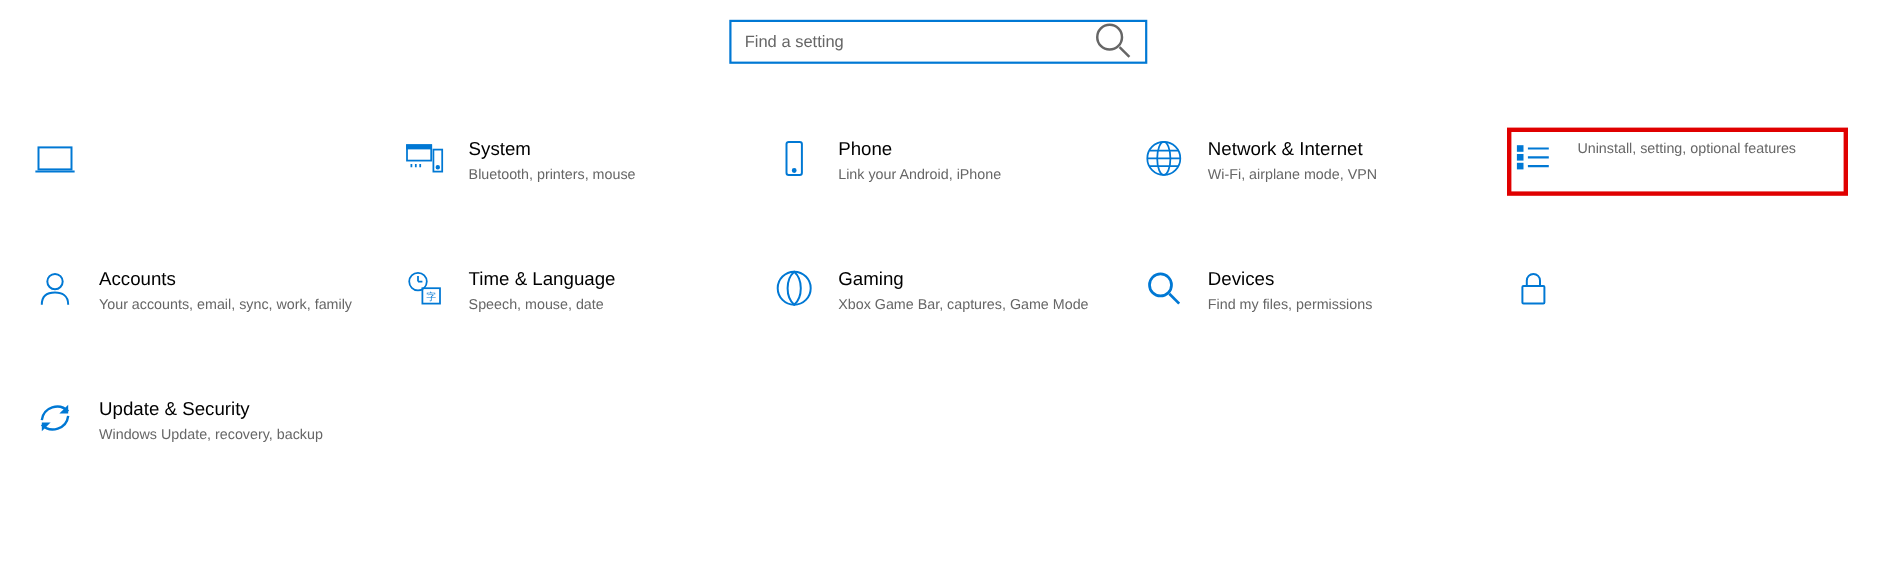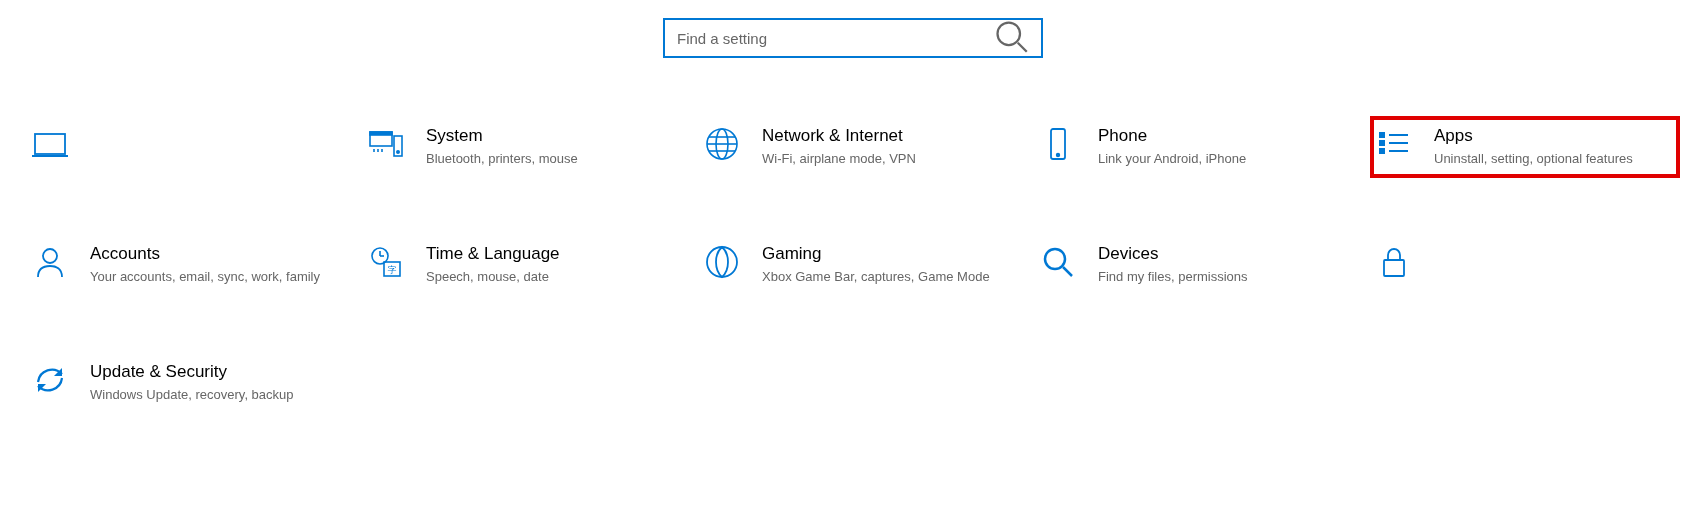--- a/index.html
+++ b/index.html
@@ -119,58 +119,57 @@
           <line x1="14" y1="23" x2="14" y2="26"></line>
         </svg>
       </div>
       <div class="tile-text">
         <div class="tile-title">System</div>
         <div class="tile-desc">Bluetooth, printers, mouse</div>
       </div>
     </div>
     <div class="tile">
       <div class="tile-icon">
+        <svg viewBox="0 0 36 36" fill="none" stroke="#0078d4" stroke-width="1.8">
+          <rect x="11" y="3" width="14" height="30" rx="2"></rect>
+          <circle cx="18" cy="29" r="1.3" fill="#0078d4"></circle>
+        </svg>
+      </div>
+      <div class="tile-text">
+        <div class="tile-title">Phone</div>
+        <div class="tile-desc">Link your Android, iPhone</div>
+      </div>
+    </div>
+    <div class="tile">
+      <div class="tile-icon">
         <svg viewBox="0 0 36 36" fill="none" stroke="#0078d4" stroke-width="1.6">
           <circle cx="18" cy="18" r="15"></circle>
           <ellipse cx="18" cy="18" rx="6" ry="15"></ellipse>
           <line x1="3" y1="18" x2="33" y2="18"></line>
           <line x1="5" y1="11" x2="31" y2="11"></line>
           <line x1="5" y1="25" x2="31" y2="25"></line>
         </svg>
       </div>
       <div class="tile-text">
         <div class="tile-title">Network &amp; Internet</div>
         <div class="tile-desc">Wi-Fi, airplane mode, VPN</div>
-      </div>
-    </div>
-    <div class="tile">
-      <div class="tile-icon">
-        <svg viewBox="0 0 36 36" fill="none" stroke="#0078d4" stroke-width="1.8">
-          <rect x="11" y="3" width="14" height="30" rx="2"></rect>
-          <circle cx="18" cy="29" r="1.3" fill="#0078d4"></circle>
-        </svg>
-      </div>
-      <div class="tile-text">
-        <div class="tile-title">Phone</div>
-        <div class="tile-desc">Link your Android, iPhone</div>
       </div>
     </div>
     <div class="tile highlight">
       <div class="tile-icon">
         <svg viewBox="0 0 36 36" fill="none" stroke="#0078d4" stroke-width="2">
           <rect x="4" y="7" width="4" height="4" fill="#0078d4"></rect>
           <rect x="4" y="15" width="4" height="4" fill="#0078d4"></rect>
           <rect x="4" y="23" width="4" height="4" fill="#0078d4"></rect>
           <line x1="13" y1="9" x2="32" y2="9"></line>
           <line x1="13" y1="17" x2="32" y2="17"></line>
           <line x1="13" y1="25" x2="32" y2="25"></line>
         </svg>
       </div>
       <div class="tile-text">
-        <div class="tile-title">Apps</div>
         <div class="tile-desc">Uninstall, setting, optional features</div>
       </div>
     </div>
     <div class="tile">
       <div class="tile-icon">
         <svg viewBox="0 0 36 36" fill="none" stroke="#0078d4" stroke-width="1.8">
           <circle cx="18" cy="12" r="7"></circle>
           <path d="M6 33 C6 24 12 22 18 22 C24 22 30 24 30 33"></path>
         </svg>
       </div>

